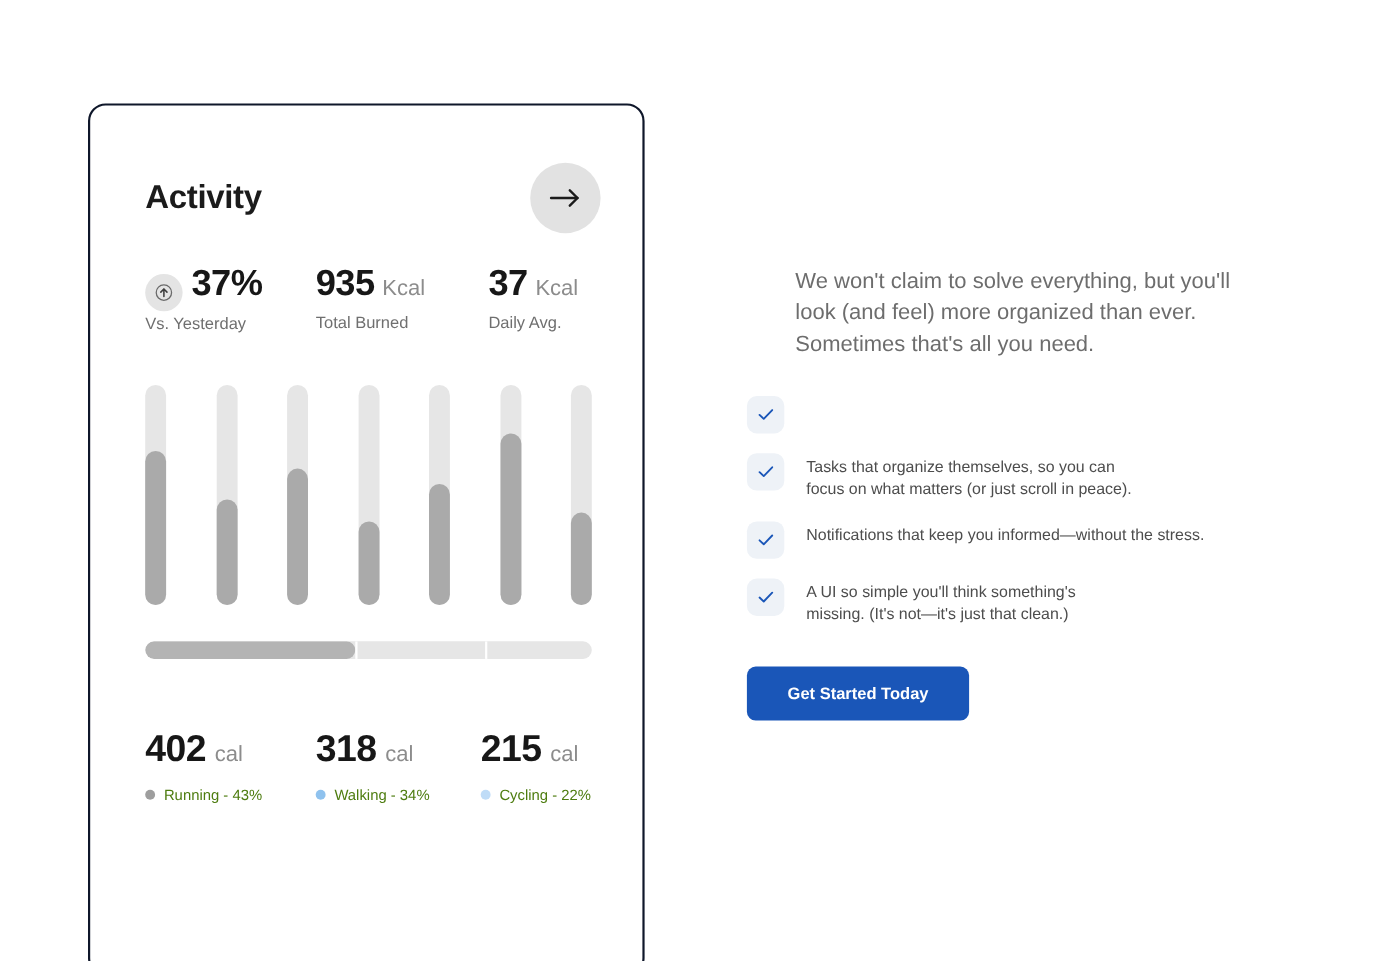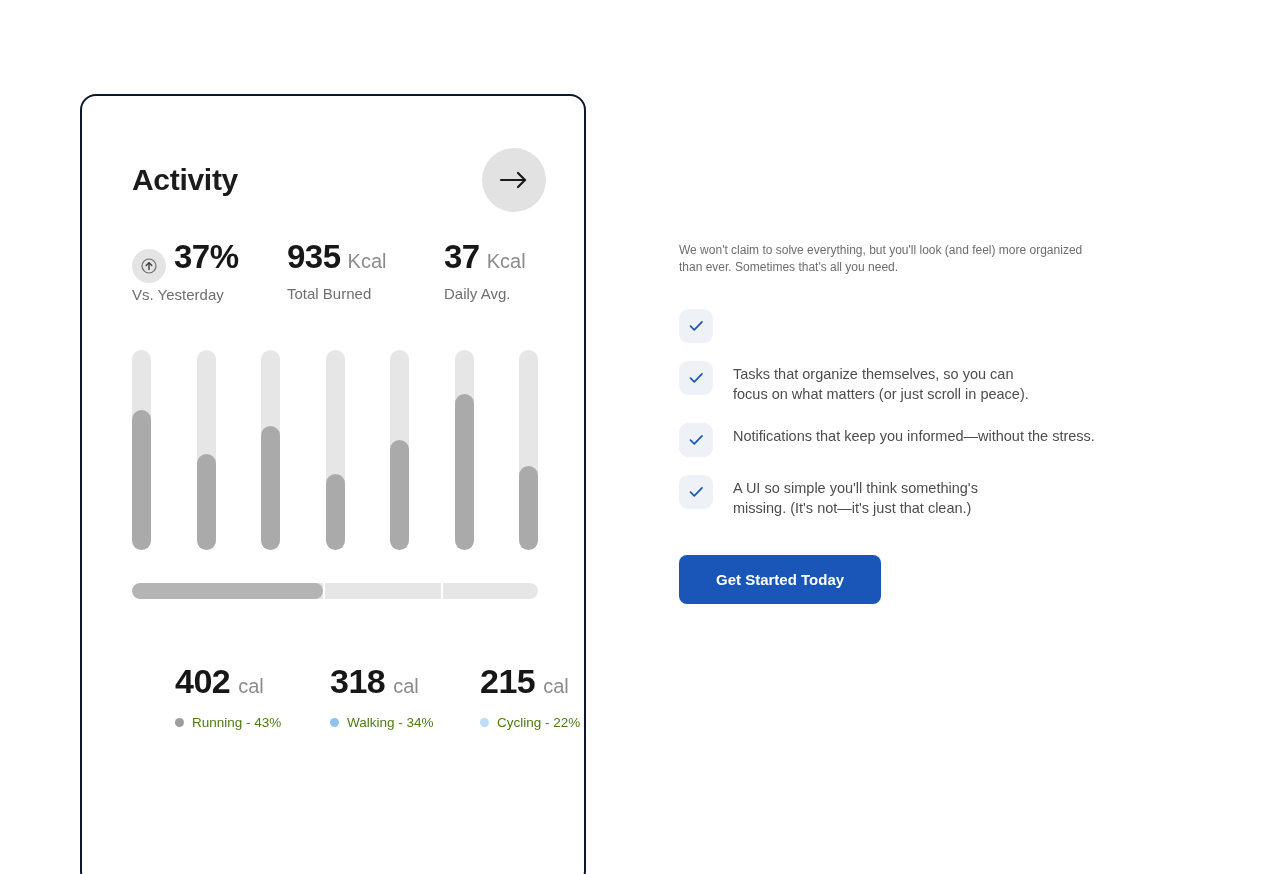--- a/index.html
+++ b/index.html
@@ -162,21 +162,21 @@
     background: #ffffff;
   }
 
   
   .bottom-row {
     position: absolute;
     left: 50px;
     top: 566px;
     display: flex;
   }
-  .b-stat-1 { width: 155px; margin-left: 43px; }
+  .b-stat-1 { width: 155px; }
   .b-stat-2 { width: 150px; }
   .b-stat-3 { width: 120px; }
   .b-line { display: flex; align-items: baseline; white-space: nowrap; }
   .b-num {
     font-size: 34px;
     font-weight: 700;
     color: #171717;
     letter-spacing: -0.5px;
   }
   .b-unit {
@@ -209,24 +209,25 @@
   }
   .headline {
     font-size: 35px;
     font-weight: 700;
     color: #141414;
     letter-spacing: -0.7px;
     line-height: 1.15;
   }
   .subcopy {
     margin-top: 20px;
-    font-size: 12px;
+    font-size: 20px;
     line-height: 1.42;
     color: #6d6d6d;
     max-width: 405px;
+    margin-left: 44px;
   }
   .features {
     margin-top: 32px;
     display: flex;
     flex-direction: column;
     gap: 17px;
   }
   .feature {
     display: flex;
     align-items: flex-start;

